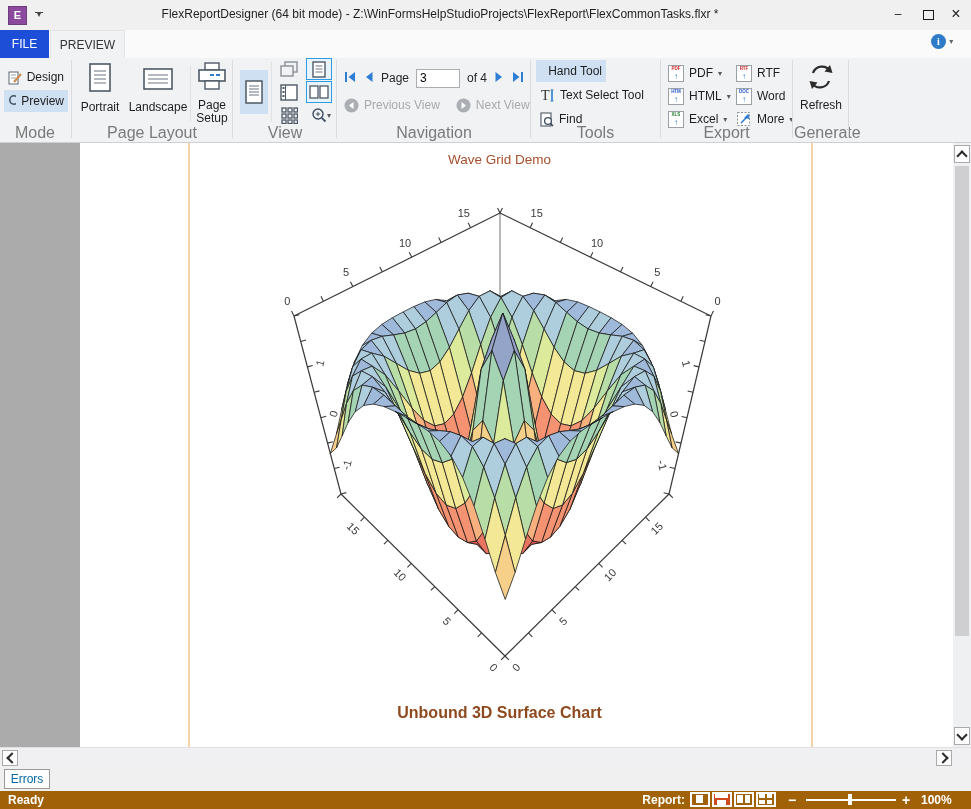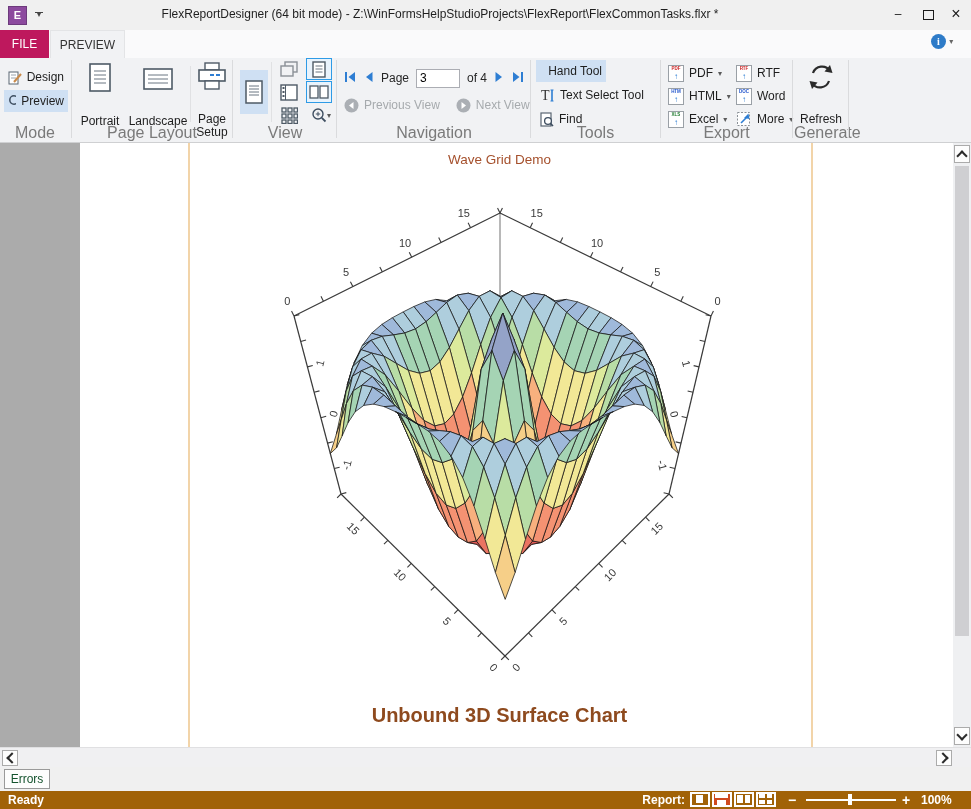--- a/index.html
+++ b/index.html
@@ -25,21 +25,21 @@
   .info-circle{display:inline-block;width:15px;height:15px;border-radius:50%;background:#2e7bc8;color:#fff;
                font-size:10px;font-weight:bold;text-align:center;line-height:15px;font-family:"Liberation Serif",serif;vertical-align:middle;}
   .info-caret{color:#666;font-size:8px;vertical-align:middle;}
   
   .ribbon{left:0;top:58px;width:971px;height:85px;background:#f1f2f4;border-bottom:1px solid #cfd0d2;box-sizing:border-box;}
   .gsep{top:2px;width:1px;height:78px;background:#dadbdd;}
   .glabel{top:66px;height:14px;text-align:center;color:#7a7a7a;font-size:16px;}
   .rbtn{display:flex;align-items:center;gap:5px;padding:0 4px;height:22px;box-sizing:border-box;white-space:nowrap;color:#1e1e1e;}
   .rbtn.sel{background:#cfe0f3;}
   .bigbtn{text-align:center;color:#1e1e1e;}
-  .bigbtn .lbl{margin-top:18px;line-height:13px;}
+  .bigbtn .lbl{margin-top:4px;line-height:13px;}
   .caret{color:#5a5a5a;font-size:8px;}
   .disabled{color:#a6aaad;}
   .navarrow{display:inline-block;}
   .pageinput{width:44px;height:19px;border:1px solid #abadb3;background:#fff;font-size:12px;padding:0 3px;
              font-family:"Liberation Sans","DejaVu Sans",sans-serif;box-sizing:border-box;}
   .smallbtn{box-sizing:border-box;display:flex;align-items:center;justify-content:center;}
   .bluebox{border:1px solid #2e9be6;background:#e9f3fc;}
   .selbg{background:#cfe0f3;}
   .expicon{width:16px;height:17px;background:#fff;border:1px solid #9aa0a6;box-sizing:border-box;
            font-size:4.5px;font-weight:bold;text-align:center;line-height:6px;position:relative;}
@@ -55,21 +55,21 @@
   .sbtn{background:#fdfdfd;border:1px solid #ababab;box-sizing:border-box;display:flex;align-items:center;justify-content:center;}
   .chev{width:6px;height:6px;border-left:2px solid #2b2b2b;border-bottom:2px solid #2b2b2b;}
   .chev.up{transform:rotate(135deg);margin-top:3px;}
   .chev.down{transform:rotate(-45deg);margin-bottom:3px;}
   .chev.left{transform:rotate(45deg);margin-left:3px;}
   .chev.right{transform:rotate(-135deg);margin-right:3px;}
   .vscroll{left:953px;top:143px;width:18px;height:604px;background:#eff0f2;}
   .vthumb{left:2px;top:23px;width:14px;height:470px;background:#cfcfd2;}
   .errrow{left:0;top:767px;width:971px;height:24px;background:#f0f0f0;}
   .errtab{left:4px;top:2px;width:46px;height:20px;background:#fdfdfd;border:1px solid #9a9a9a;
-          box-sizing:border-box;text-align:center;line-height:18px;color:#14532d;}
+          box-sizing:border-box;text-align:center;line-height:18px;color:#0369a1;}
   
   .statusbar{left:0;top:791px;width:971px;height:18px;color:#fff;}
   .sicon{top:1px;width:20px;height:15px;box-sizing:border-box;border:2px solid #fff;}
   .sicon .in{position:absolute;background:#fff;}
   .slider-track{top:8px;height:2px;background:#fff;}
   .slider-thumb{top:3px;width:4px;height:11px;background:#fff;}
 </style>
 </head>
 <body>
 
@@ -79,21 +79,21 @@
     <div style="border-top:1px solid #444;width:8px;margin:4px auto 0;"></div>
     <div style="margin-top:-2px;">▾</div>
   </div>
   <div class="abs title-text">FlexReportDesigner (64 bit mode) - Z:\WinFormsHelpStudioProjects\FlexReport\FlexCommonTasks.flxr *</div>
   <div class="abs win-btn" style="left:883px;"><span>–</span></div>
   <div class="abs win-btn" style="left:913px;"><span class="maxbox"></span></div>
   <div class="abs win-btn" style="left:941px;font-size:16px;"><span>×</span></div>
 </div>
 
 <div class="abs tabrow">
-  <div class="abs tab tab-file" style="background: #be185d;">FILE</div>
+  <div class="abs tab tab-file" style="background: #1d4ed8;">FILE</div>
   <div class="abs tab tab-preview">PREVIEW</div>
   <div class="abs info-btn">
     <span class="info-circle">i</span>
     <span class="info-caret">▾</span>
   </div>
 </div>
 
 <div class="abs ribbon">
 
   <div class="abs rbtn" style="left:4px;top:8px;width:64px;">
@@ -321,21 +321,21 @@
   </div>
   <div class="abs glabel" style="left:794px;width:54px;">Generate</div>
   <div class="abs gsep" style="left:848px;"></div>
 </div>
 
 <div class="abs content">
   <div class="abs page">
     <div class="abs mline" style="left: 108px; background: rgb(242, 212, 169);"></div>
     <div class="abs mline" style="left: 731px; background: rgb(242, 212, 169);"></div>
     <div class="abs report-text" style="top: 9px; font-size: 13.5px; color: rgb(165, 80, 44);">Wave Grid Demo</div>
-    <div class="abs report-text" style="top: 561px; font-size: 20px; font-weight: bold; color: rgb(142, 74, 30);">Unbound 3D Surface Chart</div>
+    <div class="abs report-text" style="top: 561px; font-size: 16px; font-weight: bold; color: rgb(142, 74, 30);">Unbound 3D Surface Chart</div>
   </div>
   <svg id="chart-svg" class="abs chart-svg" width="971" height="604" viewBox="0 143 971 604">
       <line x1="500" y1="213" x2="500" y2="397" stroke="#9a9a9a" stroke-width="1.4"></line>
       <line x1="294" y1="316" x2="500" y2="213" stroke="#3a3a3a" stroke-width="1.2"></line>
       <line x1="294" y1="316" x2="291.54032522475023" y2="311.08065044950047" stroke="#3a3a3a" stroke-width="1.1"></line>
       <text x="287.2917960675006" y="302.58359213500125" text-anchor="middle" dominant-baseline="middle" fill="#3a3a3a" font-size="11px" font-family="Liberation Sans, DejaVu Sans, sans-serif" transform="rotate(0 287.2917960675006 302.58359213500125)">0</text>
       <line x1="323.42857142857144" y1="301.28571428571433" x2="320.9688966533217" y2="296.3663647352148" stroke="#3a3a3a" stroke-width="1.1"></line>
       <line x1="352.8571428571429" y1="286.57142857142856" x2="350.3974680818931" y2="281.652079020929" stroke="#3a3a3a" stroke-width="1.1"></line>
       <text x="346.1489389246435" y="273.1550207064298" text-anchor="middle" dominant-baseline="middle" fill="#3a3a3a" font-size="11px" font-family="Liberation Sans, DejaVu Sans, sans-serif" transform="rotate(0 346.1489389246435 273.1550207064298)">5</text>
       <line x1="382.28571428571433" y1="271.85714285714283" x2="379.82603951046457" y2="266.9377933066433" stroke="#3a3a3a" stroke-width="1.1"></line>

